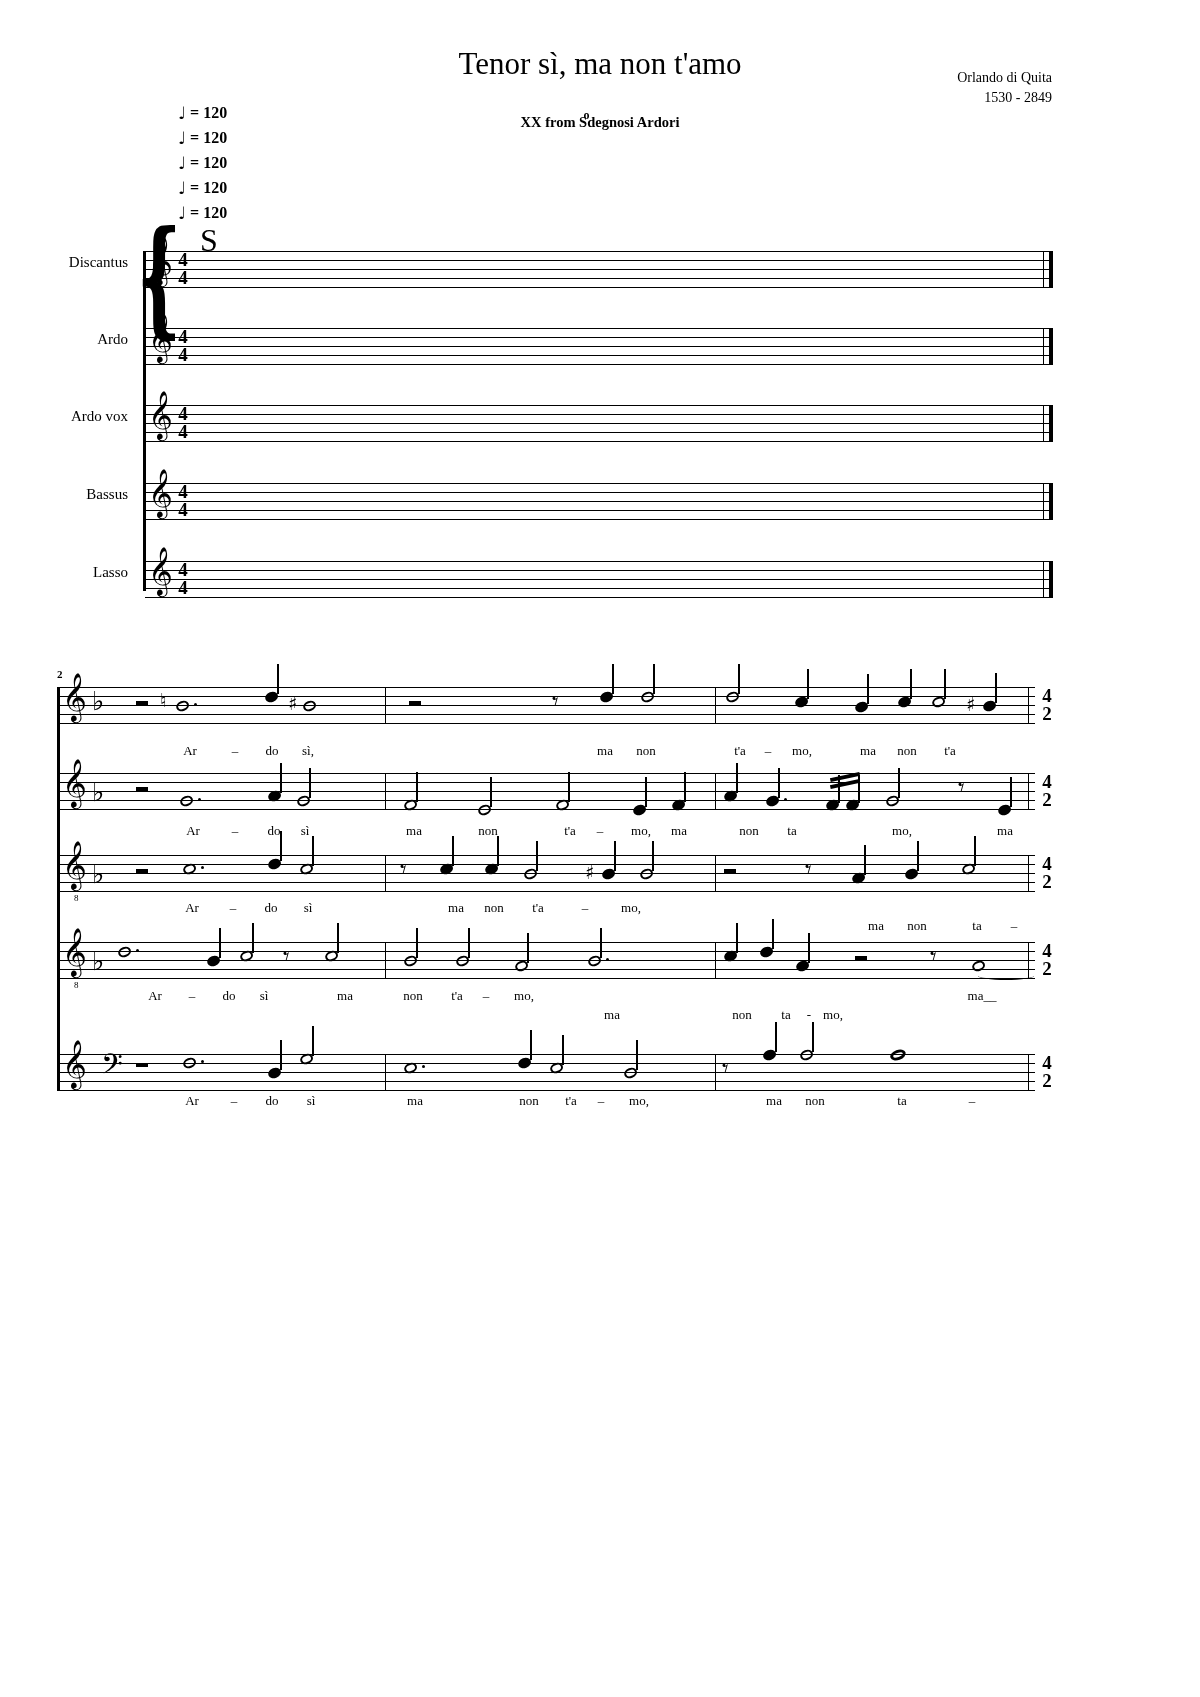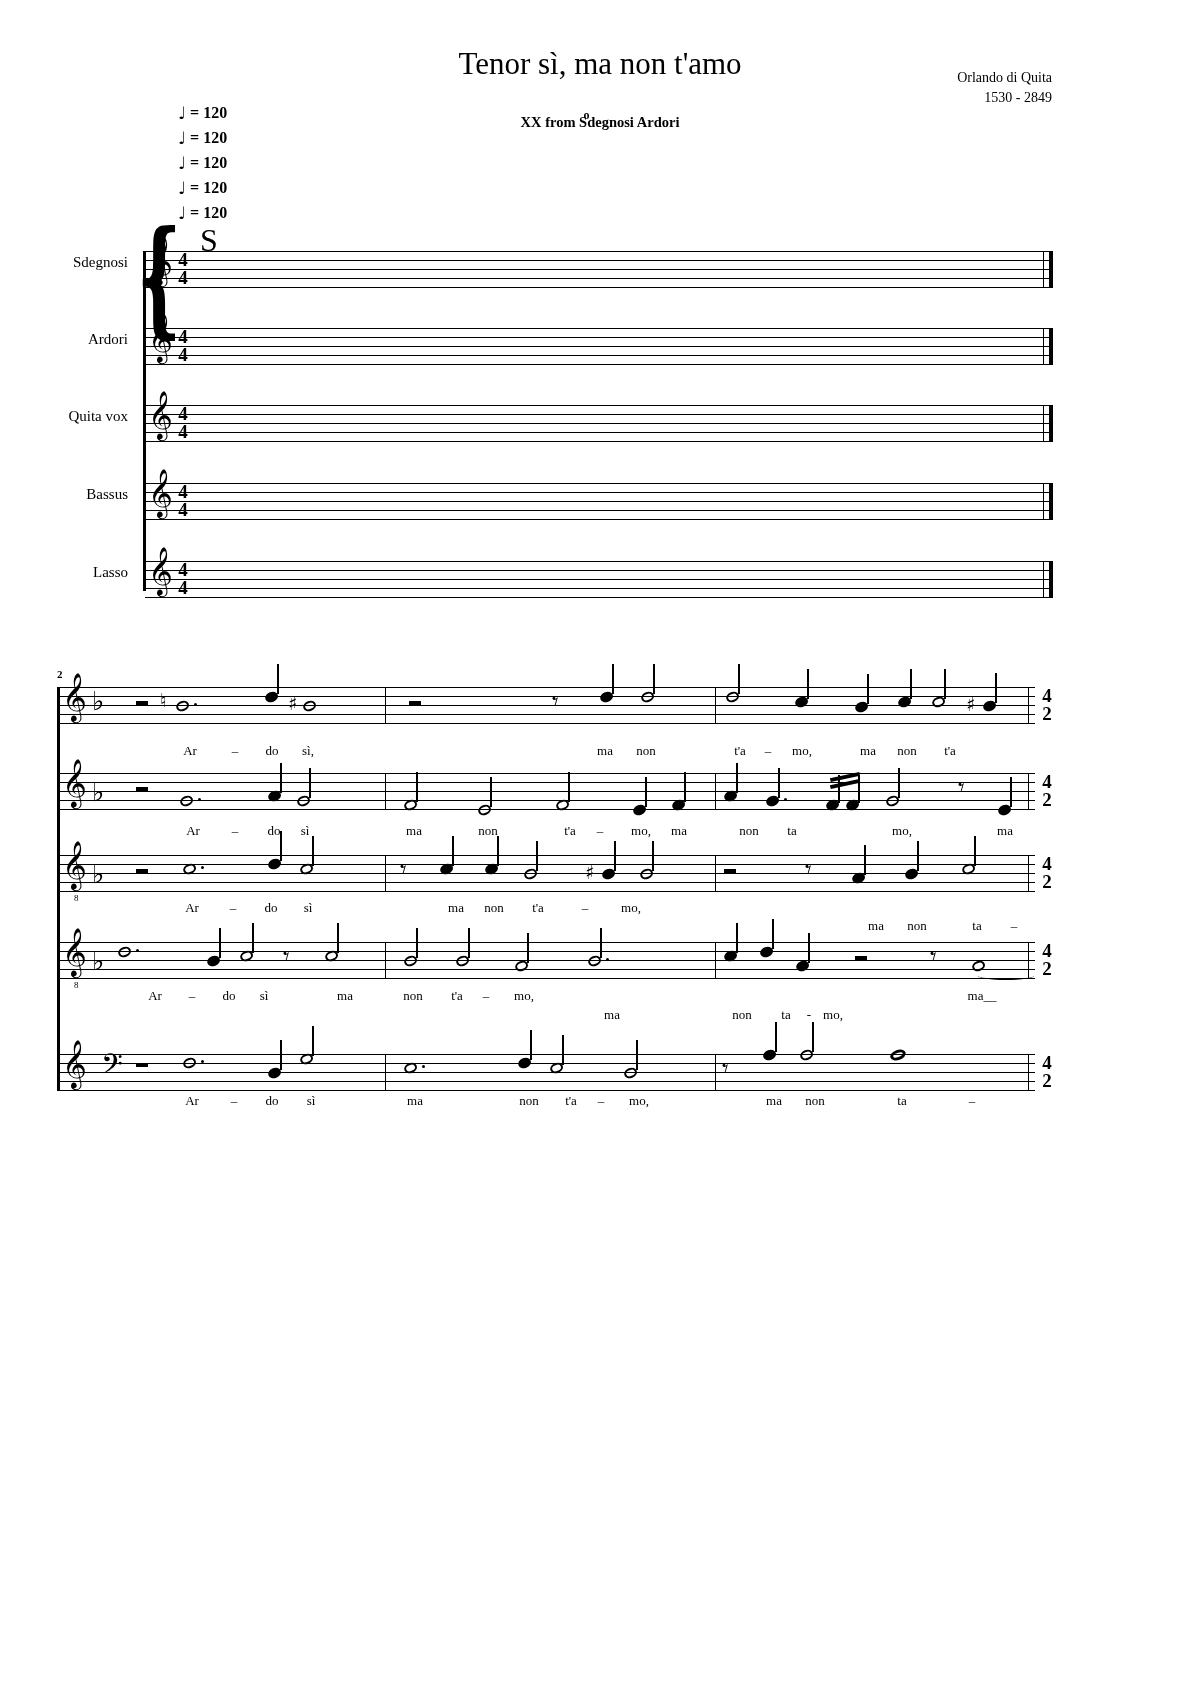--- a/index.html
+++ b/index.html
@@ -238,53 +238,53 @@
   </div>
 </div>
 
 <div class="big-S">S</div>
 
 <div class="system" style="left:0; top:0; width:1200px; height:420px;">
 
   <div class="brace" style="left:119px; top:228px; font-size:125px; line-height:0.78; transform:scaleX(0.55);">{</div>
   <div class="sysbar" style="left:143px; top:251px; width:2.5px; height:340px;"></div>
 
-  <div class="part-name" style="left:0px; top:254px; width:128px;">Sdegnosi</div>
+  <div class="part-name" style="left:0px; top:254px; width:128px;">Discantus</div>
   <div class="staff" style="left:145px; top:251px; width:908px; height:37px;">
     <div class="line"></div>
       <div class="line"></div>
     <div class="line"></div>
       <div class="line"></div>
     <div class="line"></div>
   </div>
   <div class="clef" style="left:148px; top:240px;">𝄞</div>
   <div class="timesig" style="left:172px; top:251px; width:22px;">
     <span>4</span>
       <span>4</span>
   </div>
   <div class="barline" style="left:1043px; top:251px; height:37px;"></div>
   <div class="barline thick" style="left:1049px; top:251px; height:37px;"></div>
 
-  <div class="part-name" style="left:0px; top:331px; width:128px;">Ardori</div>
+  <div class="part-name" style="left:0px; top:331px; width:128px;">Ardo</div>
   <div class="staff" style="left:145px; top:328px; width:908px; height:37px;">
     <div class="line"></div>
       <div class="line"></div>
     <div class="line"></div>
       <div class="line"></div>
     <div class="line"></div>
   </div>
   <div class="clef" style="left:148px; top:317px;">𝄞</div>
   <div class="timesig" style="left:172px; top:328px; width:22px;">
     <span>4</span>
       <span>4</span>
   </div>
   <div class="barline" style="left:1043px; top:328px; height:37px;"></div>
   <div class="barline thick" style="left:1049px; top:328px; height:37px;"></div>
 
-  <div class="part-name" style="left:0px; top:408px; width:128px;">Quita vox</div>
+  <div class="part-name" style="left:0px; top:408px; width:128px;">Ardo vox</div>
   <div class="staff" style="left:145px; top:405px; width:908px; height:37px;">
     <div class="line"></div>
       <div class="line"></div>
     <div class="line"></div>
       <div class="line"></div>
     <div class="line"></div>
   </div>
   <div class="clef" style="left:148px; top:394px;">𝄞</div>
   <div class="timesig" style="left:172px; top:405px; width:22px;">
     <span>4</span>

